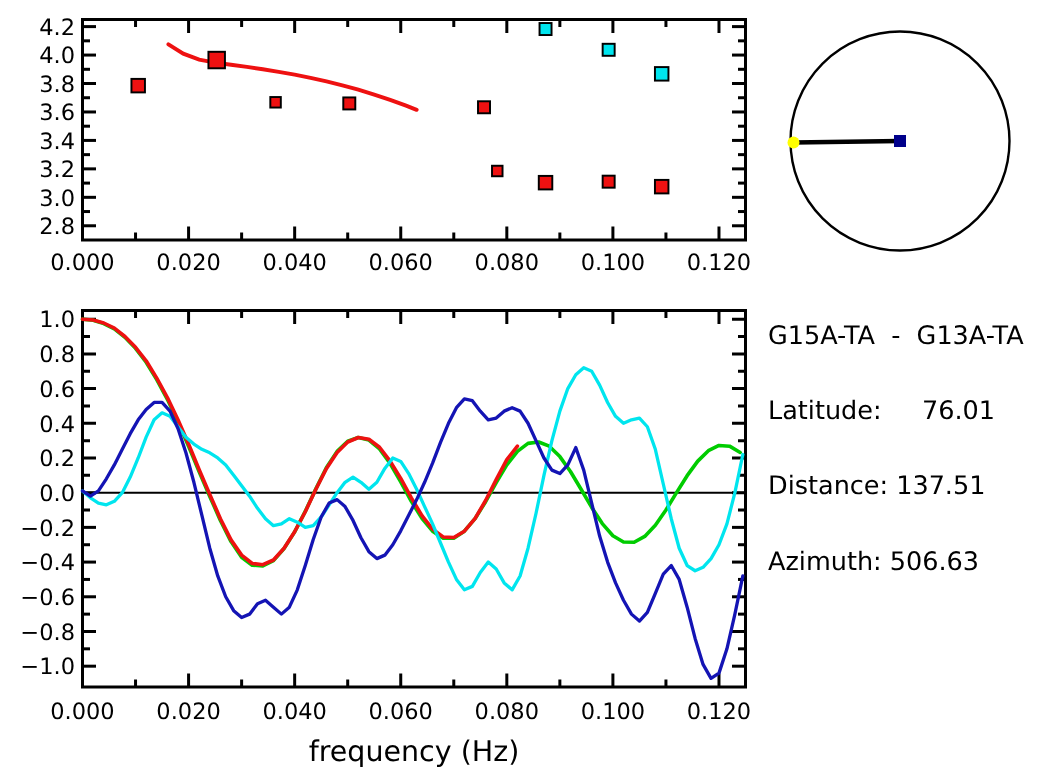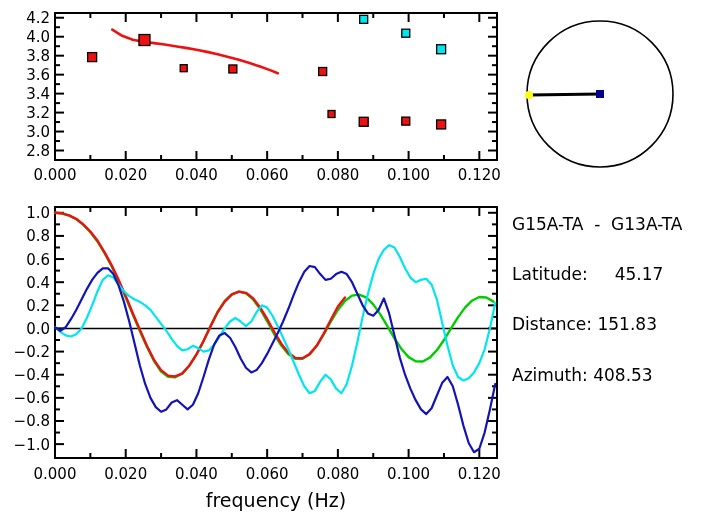--- a/index.html
+++ b/index.html
@@ -211,16 +211,16 @@
   <svg id="svg-map" width="198" height="176">
       <circle cx="95" cy="90" r="73" fill="none" stroke="#000000" stroke-width="1.6"></circle>
       <line x1="24" y1="91" x2="95" y2="90" stroke="#000000" stroke-width="3"></line>
       <circle cx="24" cy="91" r="4" fill="#ffff00"></circle>
       <rect x="91" y="86" width="8" height="8" fill="#00008b"></rect>
     </svg>
 </div>
 
 <div id="info-panel">
   <div>G15A-TA  -  G13A-TA</div>
-  <div>Latitude:     45.17</div>
-  <div>Distance: 151.83</div>
-  <div>Azimuth: 408.53</div>
+  <div>Latitude:     76.01</div>
+  <div>Distance: 137.51</div>
+  <div>Azimuth: 506.63</div>
 </div>
 
 </body></html>

